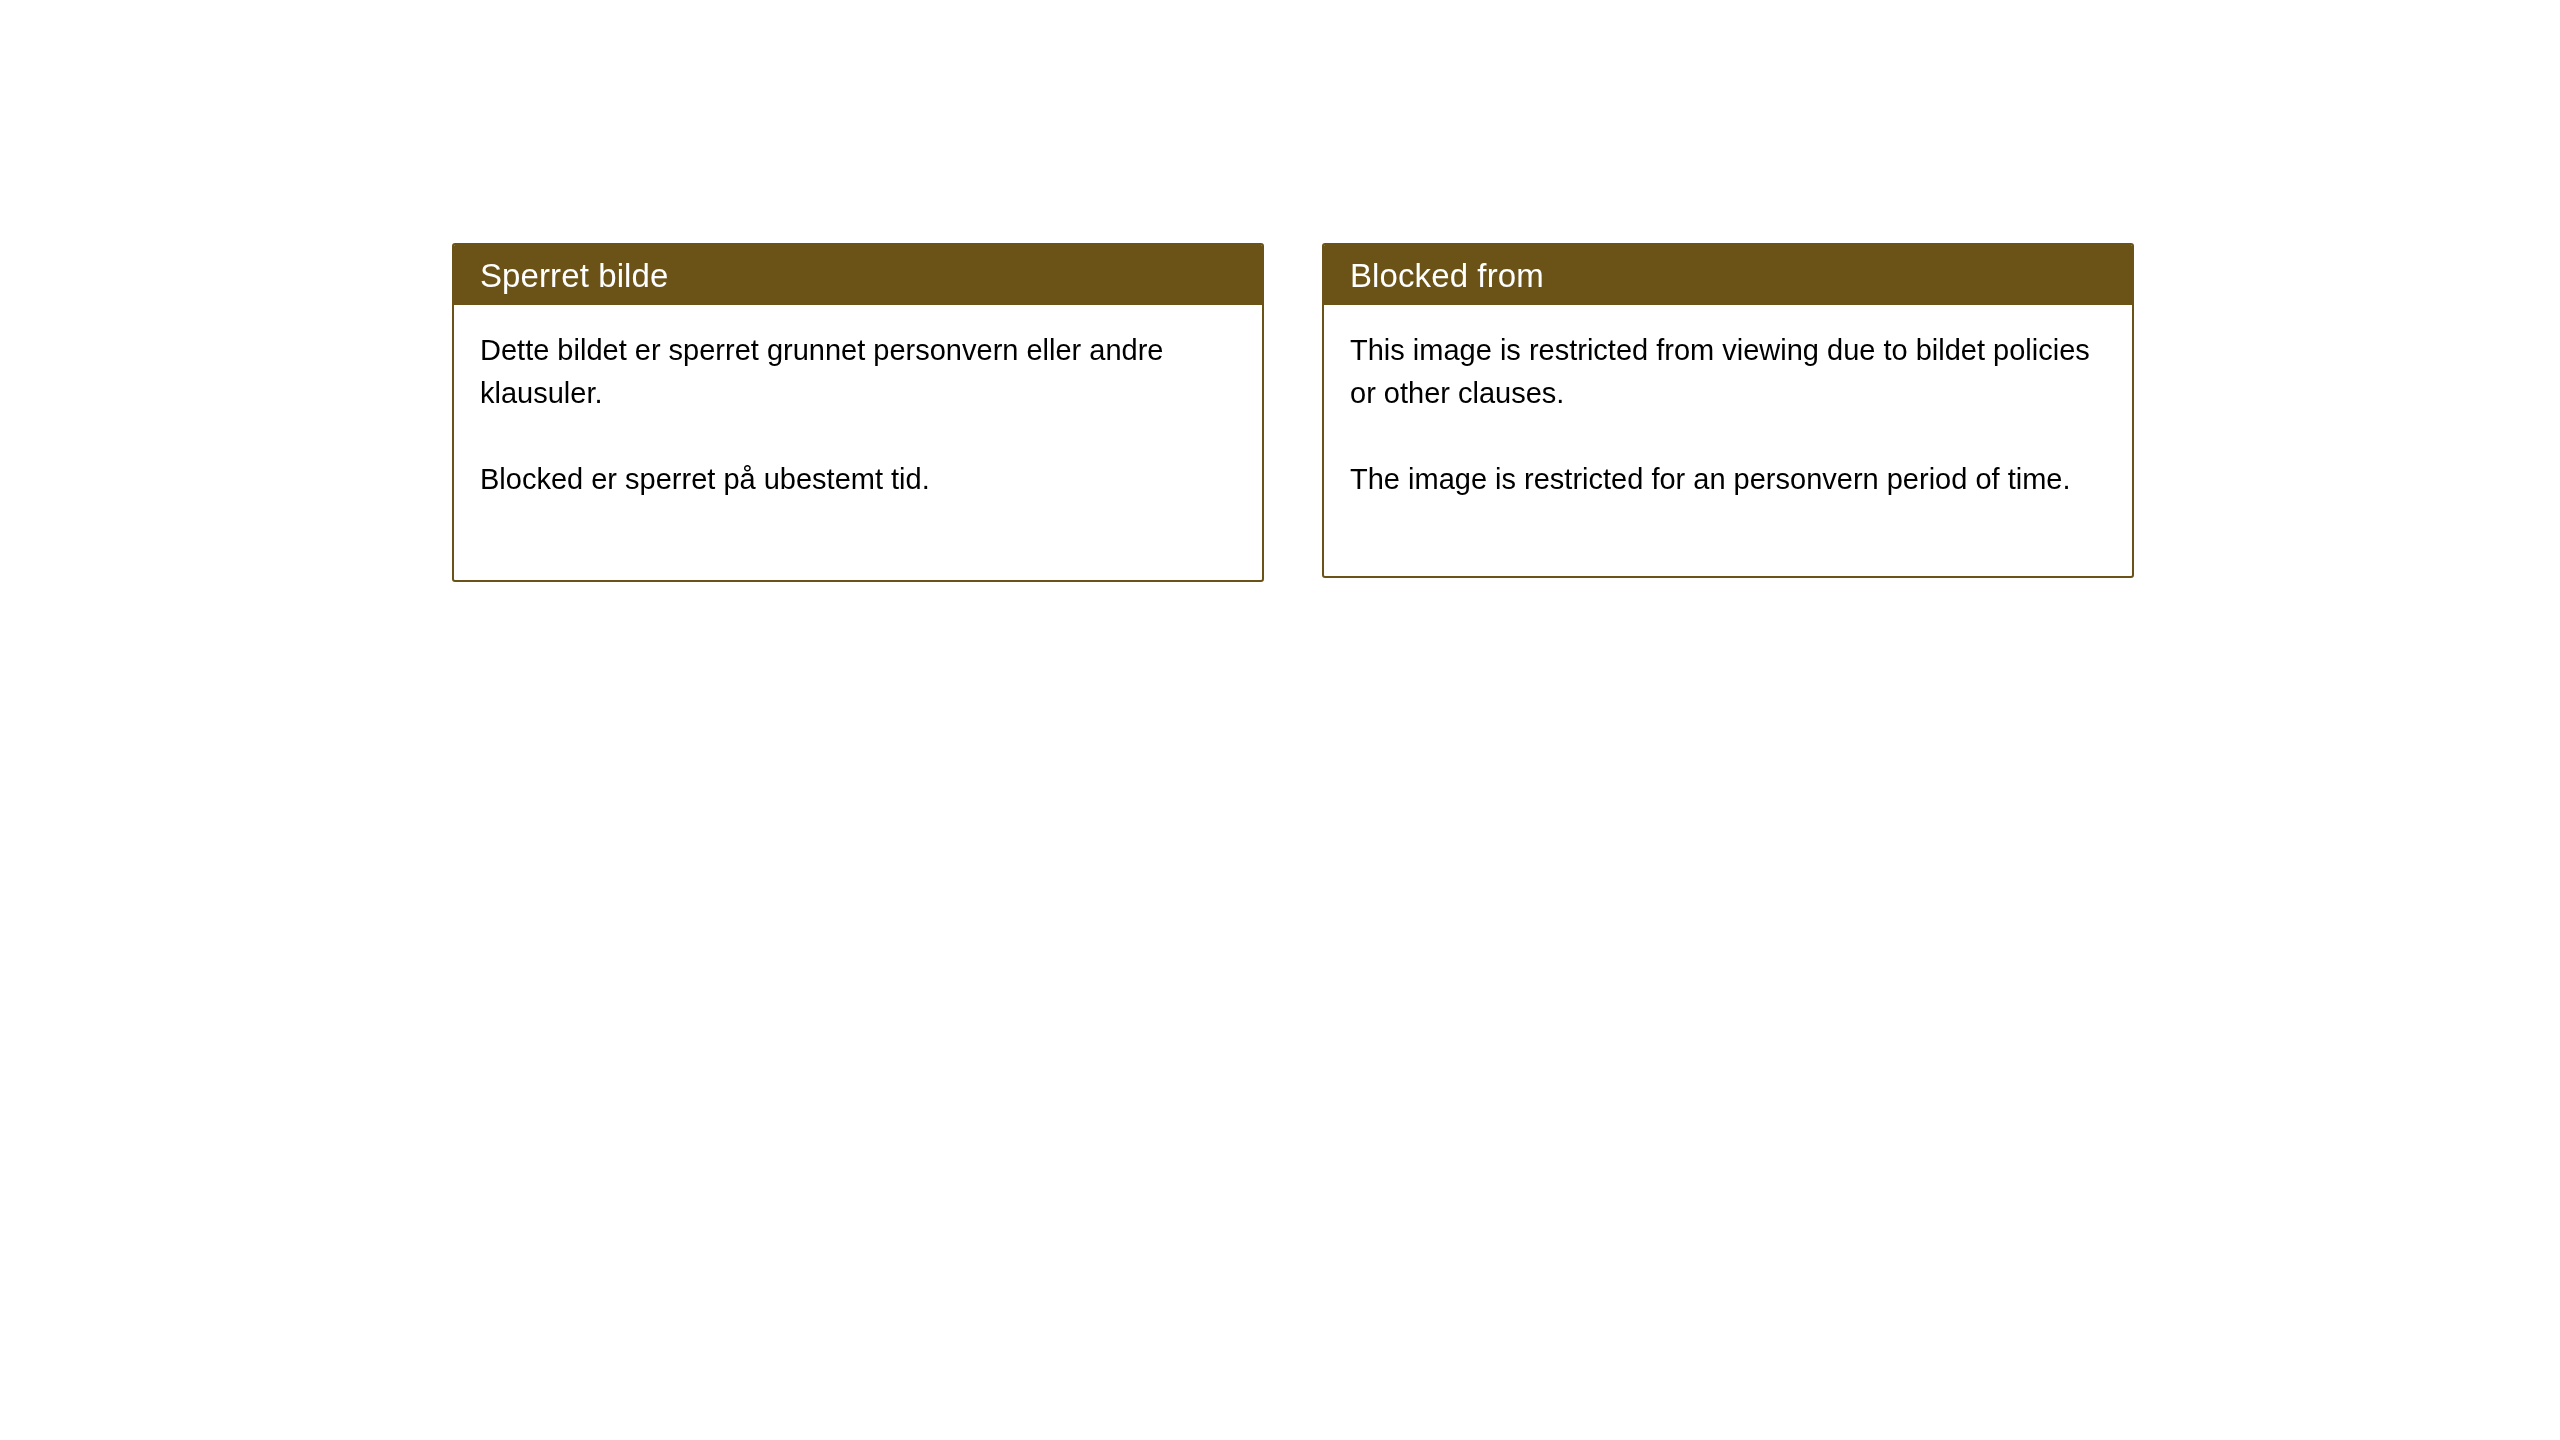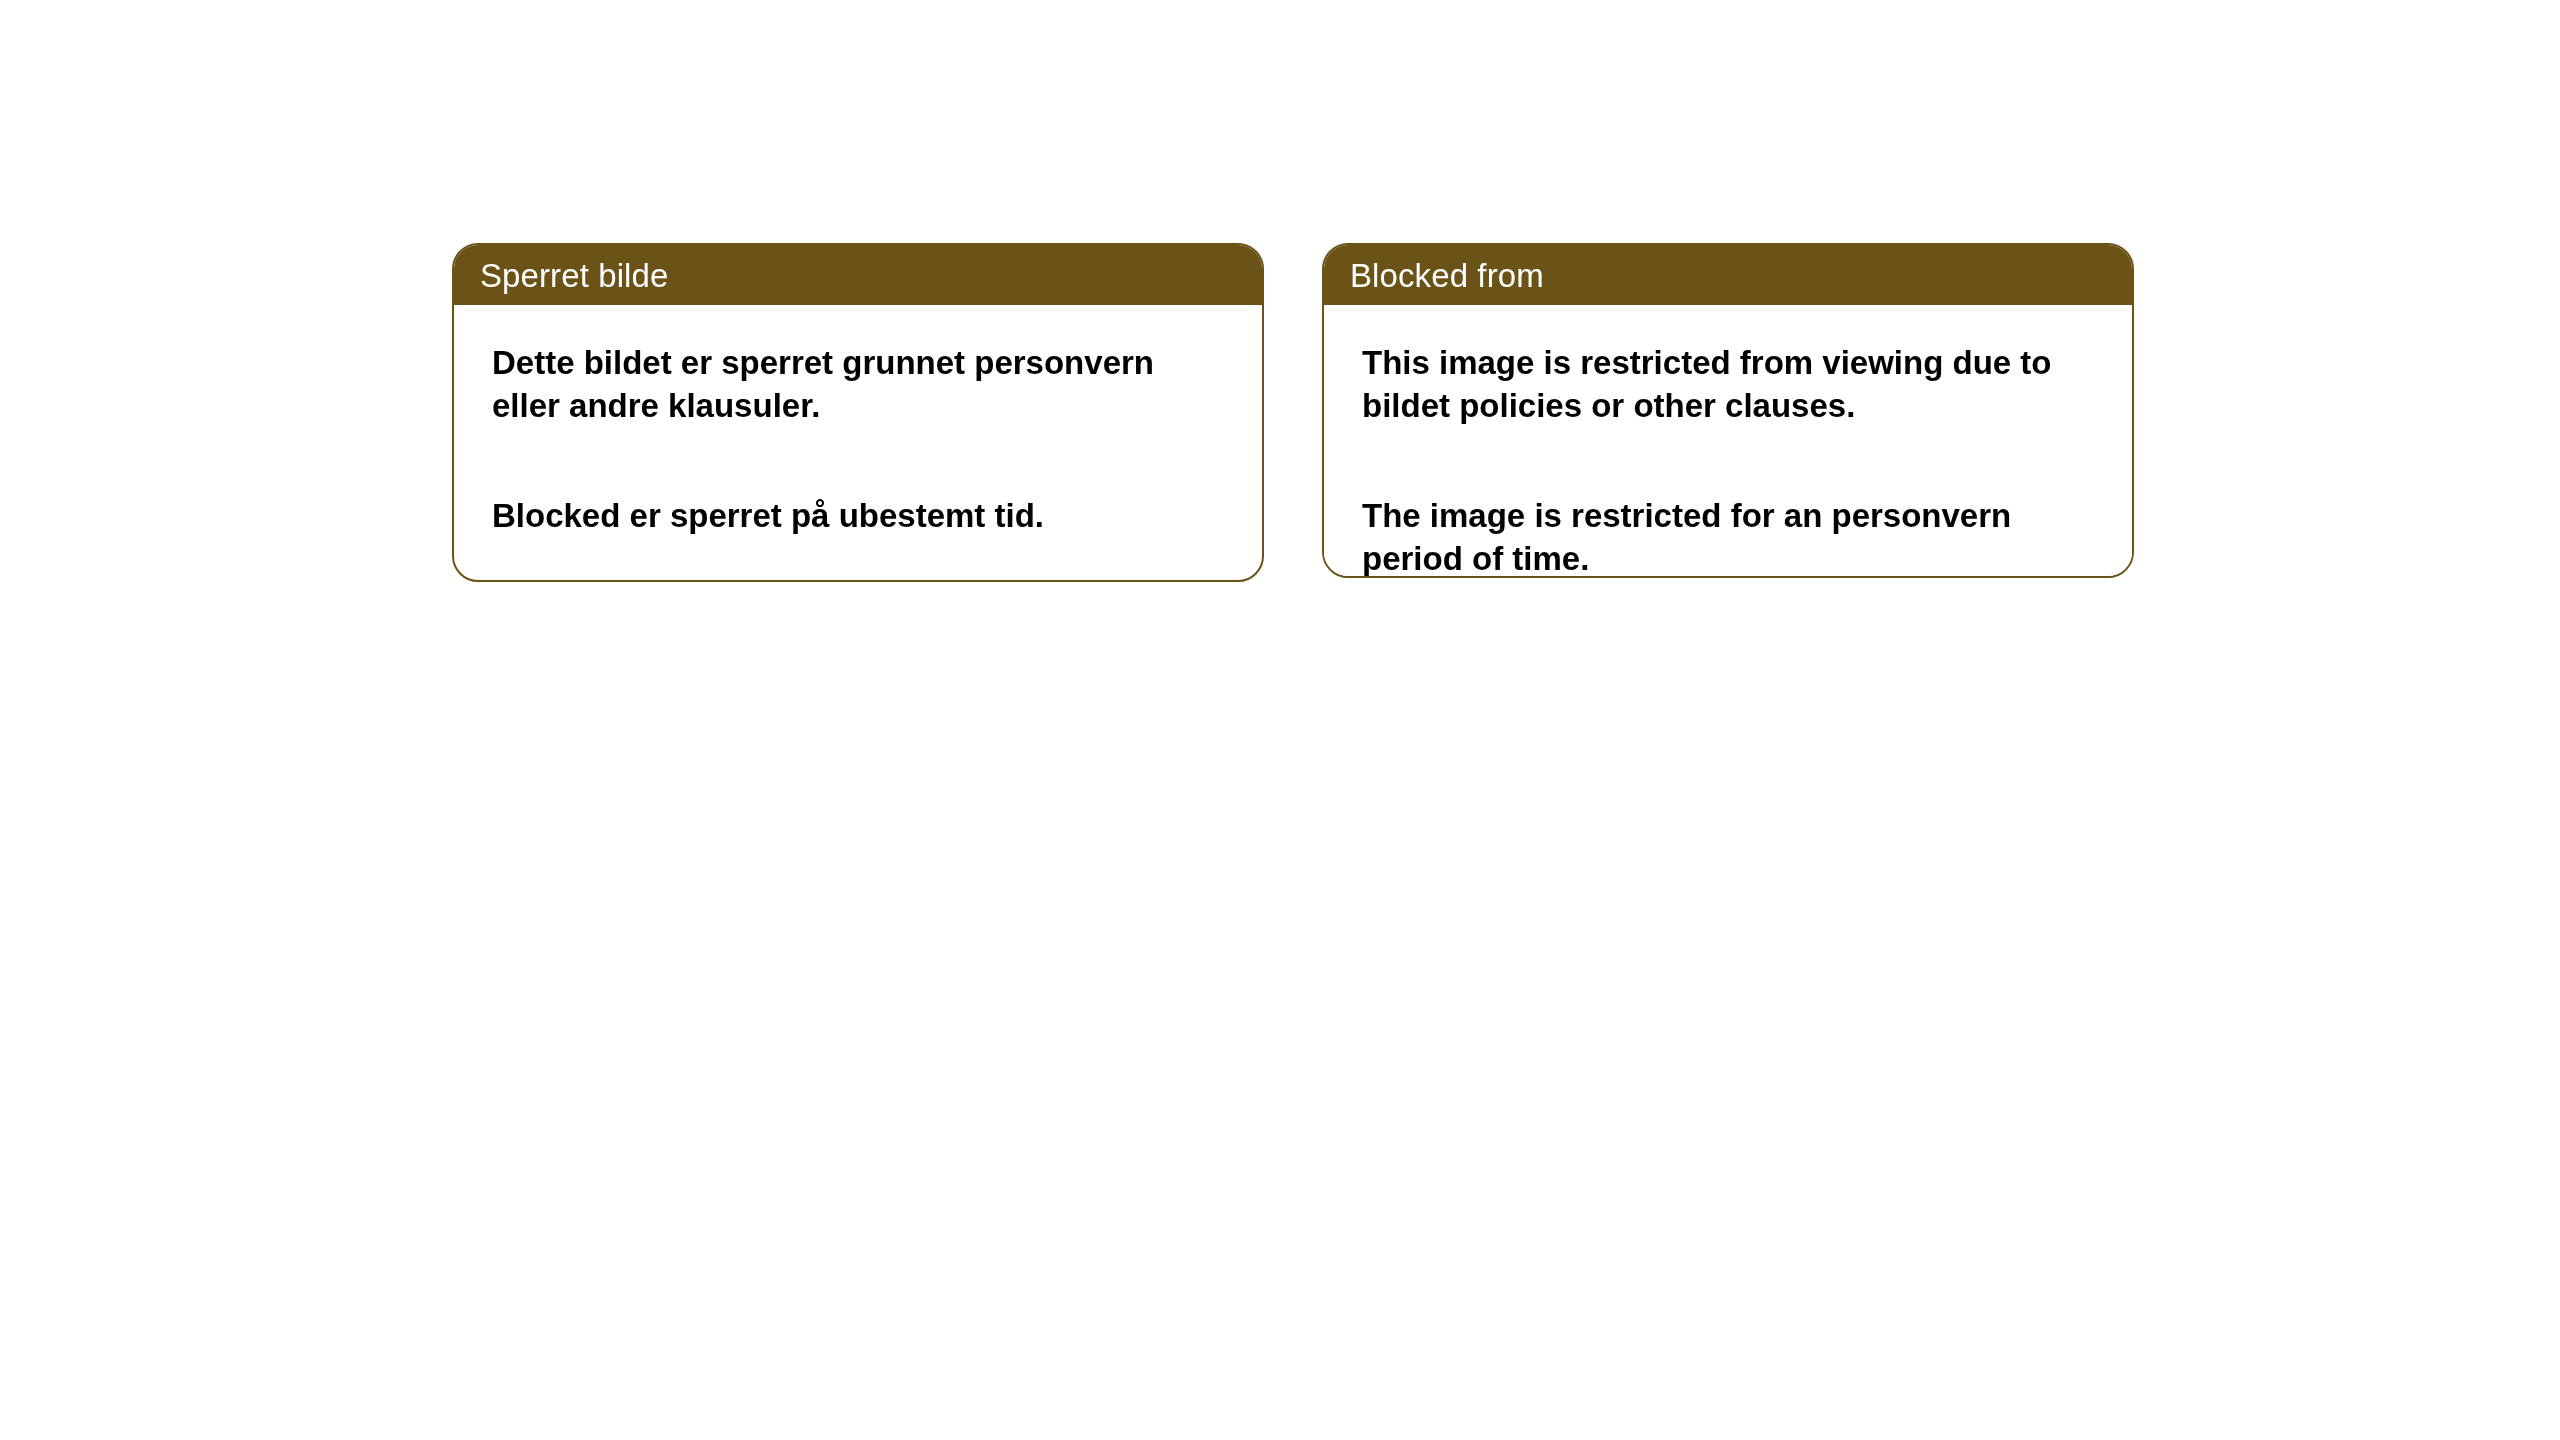--- a/index.html
+++ b/index.html
@@ -23,21 +23,21 @@
     width: 2560px;
     height: 1440px;
     background: #ffffff;
   }
 
   .notice-panel {
     position: absolute;
     box-sizing: border-box;
     background: #ffffff;
     border: 2px solid #6b5318;
-    border-radius: 26px;
+    border-radius: 3px;
     overflow: hidden;
   }
 
   .panel-left {
     left: 452px;
     top: 243px;
     width: 812px;
     height: 339px;
   }
 
@@ -67,24 +67,24 @@
   }
 
   .panel-body {
     box-sizing: border-box;
     padding: 24px 26px 0 26px;
     background: #ffffff;
   }
 
   .panel-paragraph {
     color: #000000;
-    font-size: 33px;
-    font-weight: 700;
+    font-size: 29px;
+    font-weight: 400;
     line-height: 43px;
-    margin: 12px;
+    margin: 0;
     max-width: 740px;
   }
 
   .para-gap {
     height: 43px;
   }
 </style>
 </head>
 <body>
 

